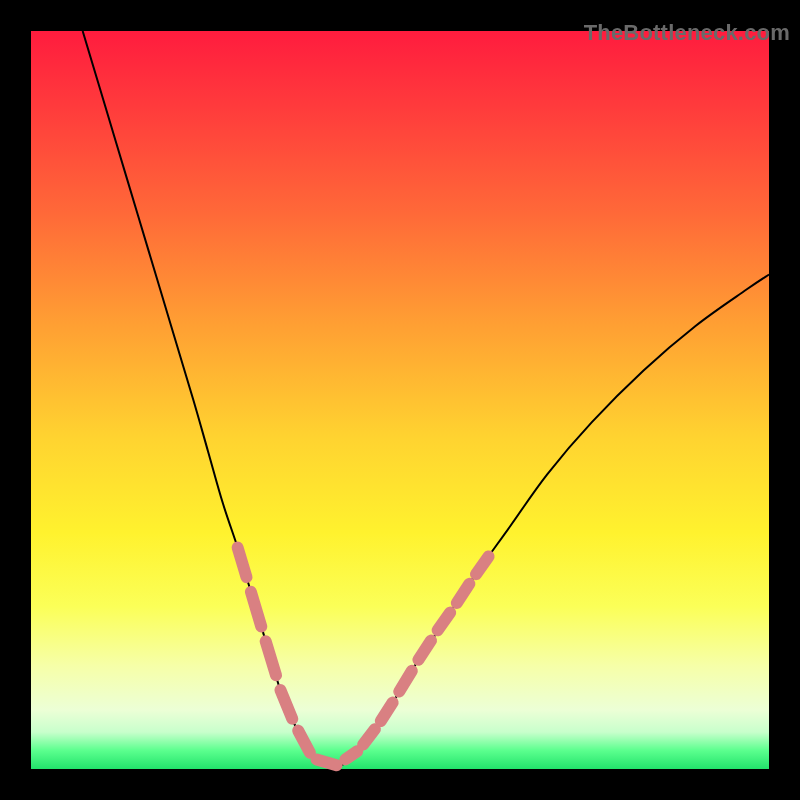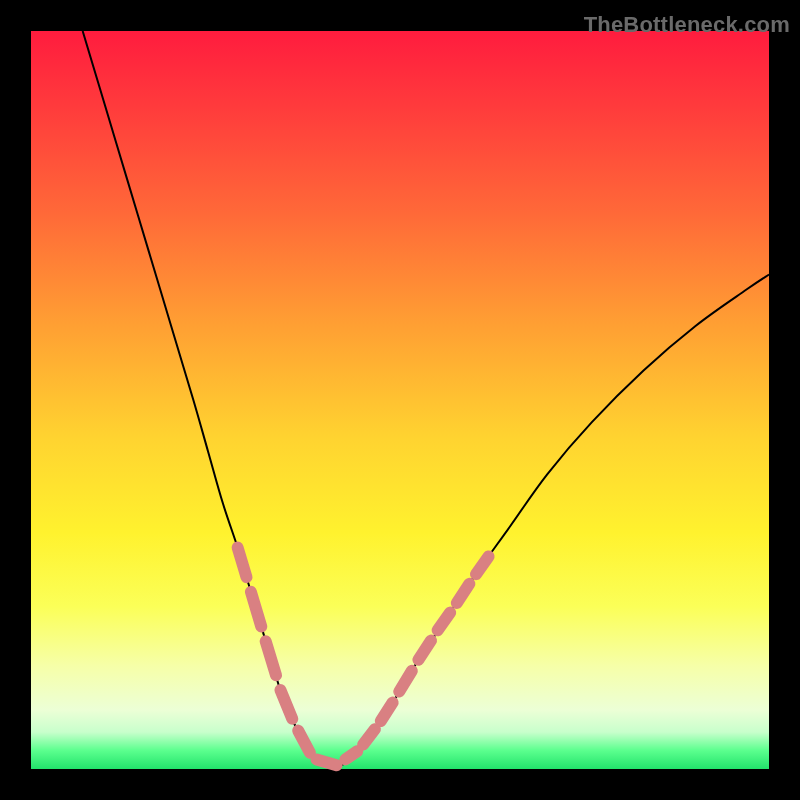--- a/index.html
+++ b/index.html
@@ -37,21 +37,21 @@
       #fbff58 78%,
       #f6ffa8 86%,
       #ecffd6 92%,
       #c8ffcc 95%,
       #5bff8e 97.5%,
       #22e36b 100%
     );
   }
   .watermark {
     position: absolute;
-    top: 12px;
+    top: 20px;
     right: 10px;
     color: #6a6a6a;
     font-size: 22px;
     font-weight: 600;
     letter-spacing: 0.2px;
     user-select: none;
   }
   svg.curve-layer {
     position: absolute;
     top: 0;

